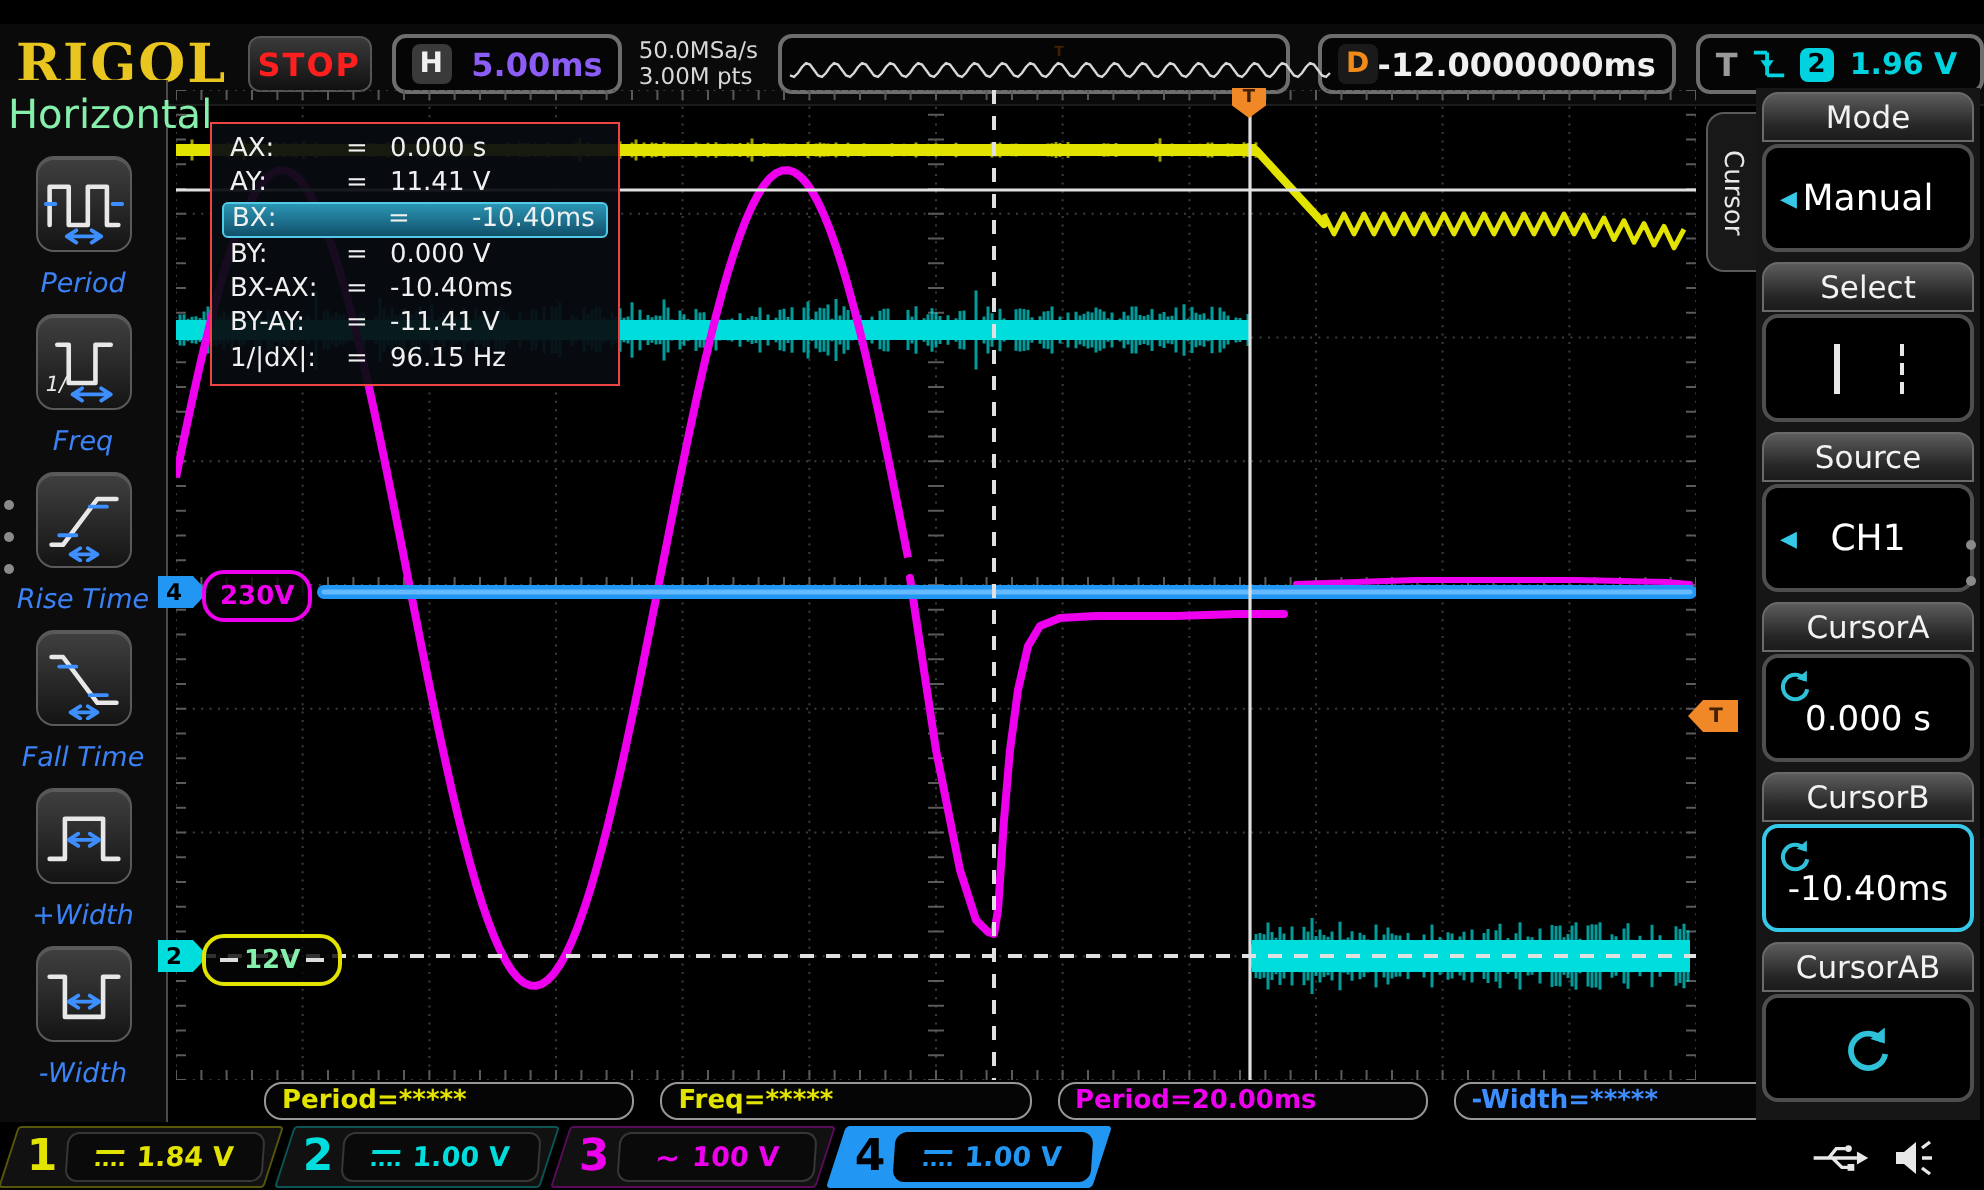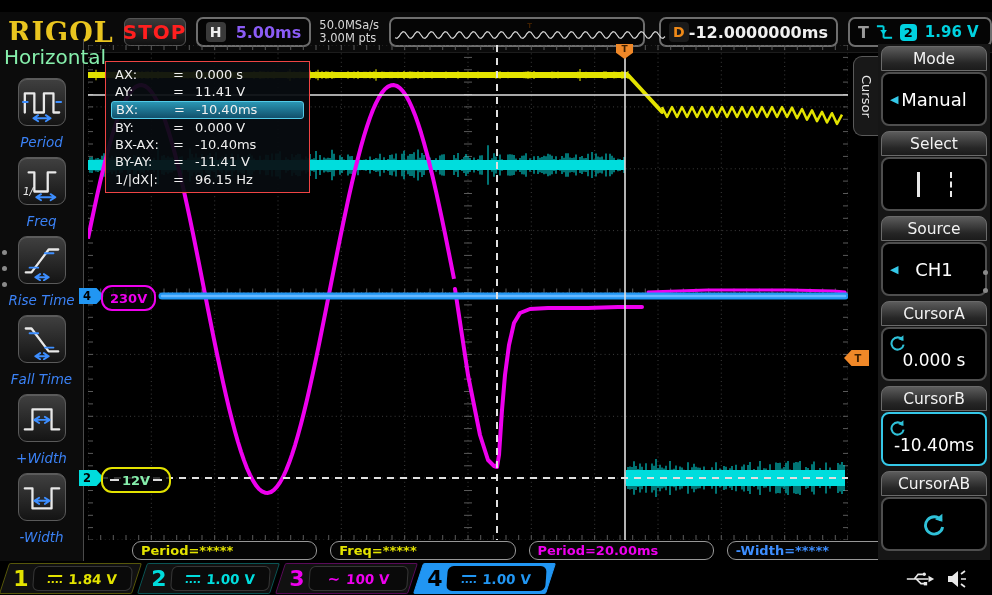--- a/index.html
+++ b/index.html
@@ -2,21 +2,21 @@
 <html><head>
 <meta charset="utf-8">
 <style>
   html,body{margin:0;padding:0;background:#000;}
   body{width:992px;height:595px;font-family:"DejaVu Sans",sans-serif;-webkit-font-smoothing:antialiased;}
   .screen{position:relative;width:992px;height:595px;background:#000;overflow:hidden;}
 
   
   .topbar{position:absolute;left:0;top:12px;width:992px;height:40px;background:#0a0a0a;border-bottom:1px solid #1c1c1c;display:flex;align-items:center;}
   .logo{font-family:"DejaVu Serif",serif;font-weight:bold;font-size:27px;color:#e9c51f;letter-spacing:1px;margin:0 10px 0 8px;}
-  .stop-btn{background:linear-gradient(#3a3a3a,#101010);border:1px solid #555;border-radius:6px;width:62px;height:28px;color:#ff1f1f;font-weight:bold;font-size:20px;letter-spacing:1px;display:flex;align-items:center;justify-content:center;cursor:pointer;font-family:inherit;}
+  .stop-btn{background:linear-gradient(#3a3a3a,#101010);border:1px solid #555;border-radius:6px;width:62px;height:28px;color:#ff1f1f;font-weight:bold;font-size:16px;letter-spacing:1px;display:flex;align-items:center;justify-content:center;cursor:pointer;font-family:inherit;}
   .tb-box{background:#050505;border:2px solid #6e6e6e;border-radius:7px;height:26px;display:flex;align-items:center;padding:0 8px;margin-left:10px;}
   .badge{display:inline-flex;align-items:center;justify-content:center;width:20px;height:20px;border-radius:4px;font-weight:bold;font-size:14px;}
   .badge.grey{background:#3a3a3a;color:#f0f0f0;}
   .badge.orange{background:#1a1a1a;color:#f08a18;}
   .h-val{color:#8b5cf6;font-size:16px;font-weight:bold;margin-left:10px;}
   .acq{color:#d8d8d8;font-size:11.5px;line-height:13px;margin-left:8px;white-space:nowrap;}
   .preview{position:relative;width:284px;height:26px;margin-left:10px;padding:0;}
   .preview svg{position:absolute;left:2px;top:1px;}
   .pv-marker{position:absolute;left:133px;top:1px;width:11px;height:11px;display:flex;align-items:center;justify-content:center;clip-path:polygon(0 0,100% 0,100% 58%,50% 100%,0 58%);font-size:7px;font-weight:bold;color:#402000;}
   .d-box{margin-left:14px;width:175px;}
@@ -37,21 +37,21 @@
   .icon-wave{stroke:#e8e8e8;stroke-width:2.4;fill:none;stroke-linejoin:round;stroke-linecap:round;}
   .icon-blue{stroke:#3d8eff;stroke-width:2;fill:none;stroke-linecap:round;}
 
   
   .display{position:absolute;left:88px;top:45px;width:760px;height:495px;overflow:visible;}
   #wave-svg{position:absolute;left:0;top:0;}
   .info-box{position:absolute;left:17px;top:16px;width:193px;background:rgba(8,12,16,.93);border:1px solid #ef4444;padding:4px 5px;z-index:5;}
   .info-box .row{display:flex;align-items:center;height:17.3px;padding:0 4px;color:#f0f0f0;font-size:13px;}
   .info-box .rn{width:58px;}
   .info-box .eq{width:22px;}
-  .info-box .row.hl{background:linear-gradient(#2a96b4,#11506b);border:1px solid #53cbe8;border-radius:3px;height:16px;}
+  .info-box .row.hl{background:linear-gradient(#2a96b4,#11506b);border:1px solid #53cbe8;border-radius:3px;height:16px;gap:20px;}
   .ch-tag{position:absolute;left:-9px;width:21px;height:16px;clip-path:polygon(0 0,70% 0,100% 50%,70% 100%,0 100%);color:#000;font-size:11.5px;font-weight:bold;display:flex;align-items:center;justify-content:flex-start;padding-left:4px;z-index:4;}
   .lvl-label{position:absolute;left:13px;height:22px;border:2px solid;border-radius:11px;background:rgba(5,5,5,.8);display:flex;align-items:center;padding:0 7px;font-size:13px;font-weight:bold;z-index:4;gap:3px;}
   .dash-seg{display:inline-block;width:9px;border-top:2px dashed #ddd;}
   .tmark-top{position:absolute;left:528px;top:-1px;width:17px;height:15px;clip-path:polygon(0 0,100% 0,100% 58%,50% 100%,0 58%);display:flex;align-items:flex-start;justify-content:center;font-size:9px;font-weight:bold;color:#402000;z-index:4;}
   .tmark-right{position:absolute;left:756px;top:305px;width:22px;height:16px;clip-path:polygon(30% 0,100% 0,100% 100%,30% 100%,0 50%);display:flex;align-items:center;justify-content:center;padding-left:3px;font-size:10px;font-weight:bold;color:#402000;z-index:4;}
 
   
   .measure-bar{position:absolute;left:104px;top:541px;width:780px;height:19px;display:flex;gap:13px;padding-left:28px;}
   .m-box{flex:1;border:1px solid #989898;border-radius:9px;background:#050505;display:flex;align-items:center;padding:0 8px;font-size:13px;font-weight:bold;white-space:nowrap;overflow:hidden;}
 

